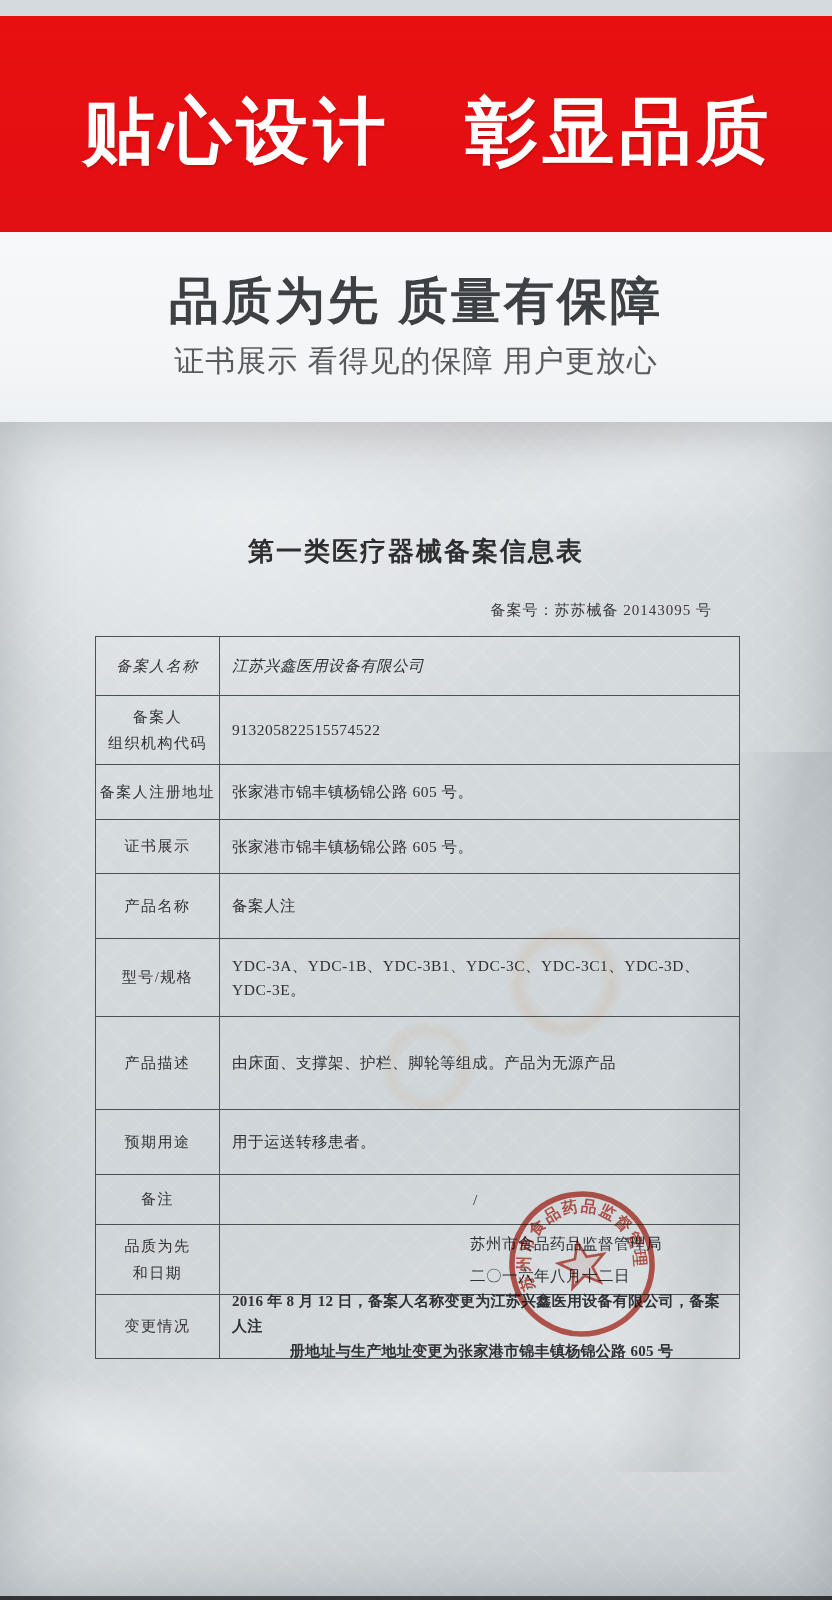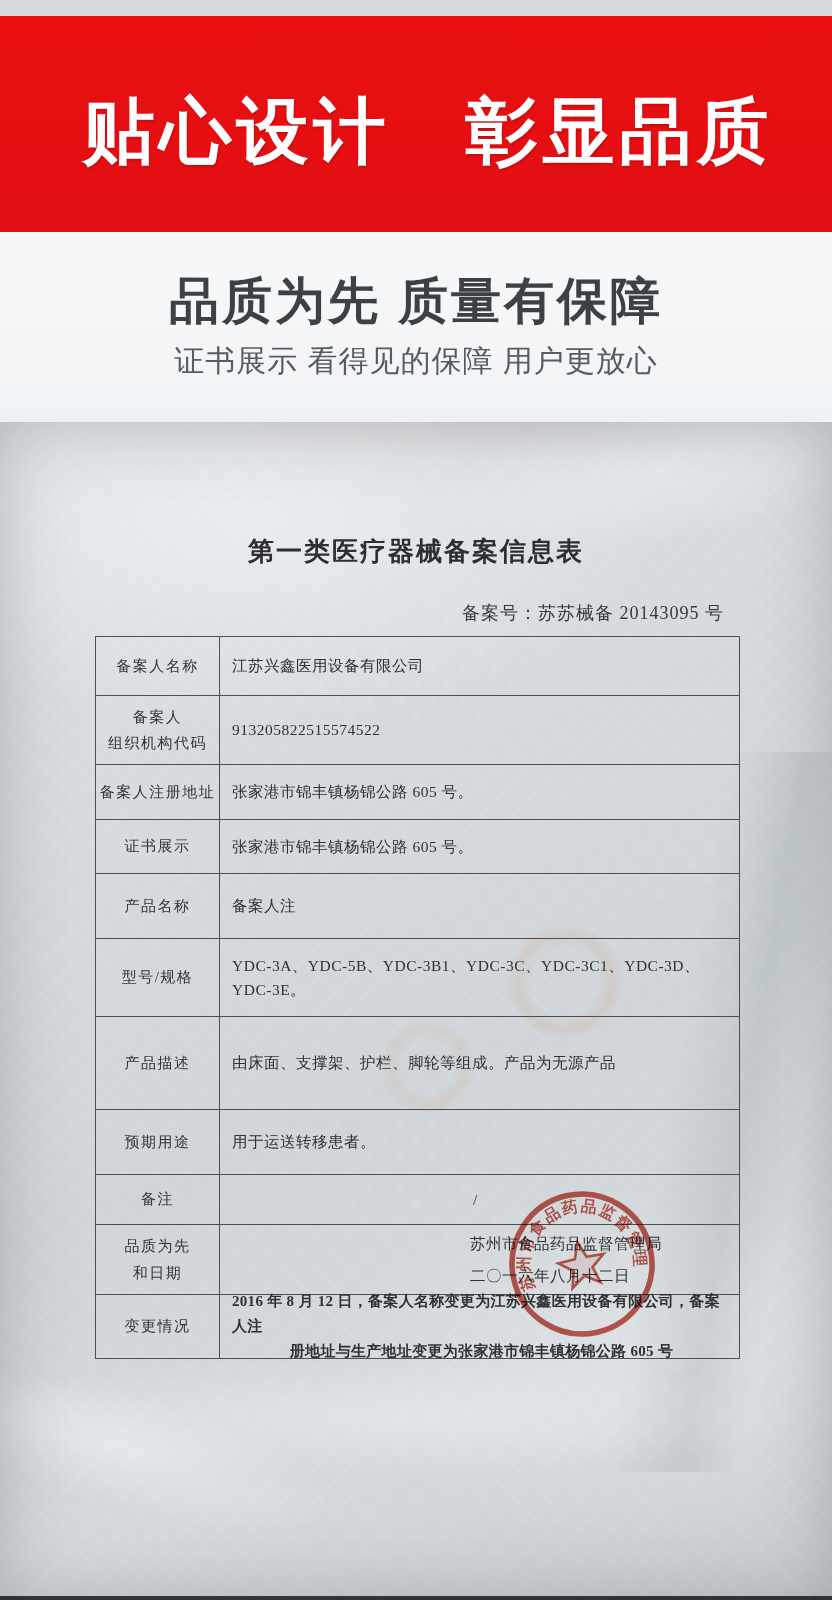--- a/index.html
+++ b/index.html
@@ -65,31 +65,31 @@
        background:radial-gradient(circle, rgba(207,130,70,0) 42%, rgba(207,130,70,.12) 58%, rgba(207,130,70,0) 72%);}
   .smudge-b{top:600px;left:380px;width:95px;height:90px;border-radius:50%;
        background:radial-gradient(circle, rgba(207,130,70,0) 40%, rgba(207,130,70,.09) 58%, rgba(207,130,70,0) 75%);}
   .photo-edge{position:absolute;left:0;right:0;bottom:0;height:4px;background:#191a1c;opacity:.85;}
 
   .cert-title{
     position:absolute;top:112px;left:0;width:100%;margin:0;text-align:center;
     font-size:26px;font-weight:bold;color:#2d2e30;letter-spacing:2px;
   }
   .filing-no{
-    position:absolute;top:179px;right:108px;
-    font-size:18px;color:#38393c;letter-spacing:1px;
+    position:absolute;top:179px;right:120px;
+    font-size:15px;color:#38393c;letter-spacing:1px;
   }
   
   .cert-table{
     position:absolute;top:214px;left:95px;width:645px;
     border:1px solid rgba(52,54,57,.85);
     box-sizing:border-box;
   }
   .t-row{display:flex;border-top:1px solid rgba(52,54,57,.85);box-sizing:border-box;}
-  .t-row.first{border-top:none;}
+  .t-row.first{border-top:none;font-style:italic;}
   .r1{height:58px}.r2{height:69px}.r3{height:55px}.r4{height:54px}
   .r5{height:65px}.r6{height:78px}.r7{height:93px}.r8{height:65px}
   .r9{height:50px}.r10{height:70px}.r11{height:64px}
   .c-label{
     flex:0 0 124px;width:124px;border-right:1px solid rgba(52,54,57,.85);
     display:flex;flex-direction:column;justify-content:center;align-items:center;
     text-align:center;font-size:15px;letter-spacing:1.5px;color:#333437;line-height:1.75;
     box-sizing:border-box;padding:0 2px;
   }
   .c-value{
@@ -182,21 +182,21 @@
         <div class="c-value">
           <span>备案人注</span>
         </div>
       </div>
 
       <div class="t-row r6">
         <div class="c-label">
           <span>型号/规格</span>
         </div>
         <div class="c-value">
-          <span>YDC-3A、YDC-5B、YDC-3B1、YDC-3C、YDC-3C1、YDC-3D、YDC-3E。</span>
+          <span>YDC-3A、YDC-1B、YDC-3B1、YDC-3C、YDC-3C1、YDC-3D、YDC-3E。</span>
         </div>
       </div>
 
       <div class="t-row r7">
         <div class="c-label">
           <span>产品描述</span>
         </div>
         <div class="c-value">
           <span>由床面、支撑架、护栏、脚轮等组成。产品为无源产品</span>
         </div>

